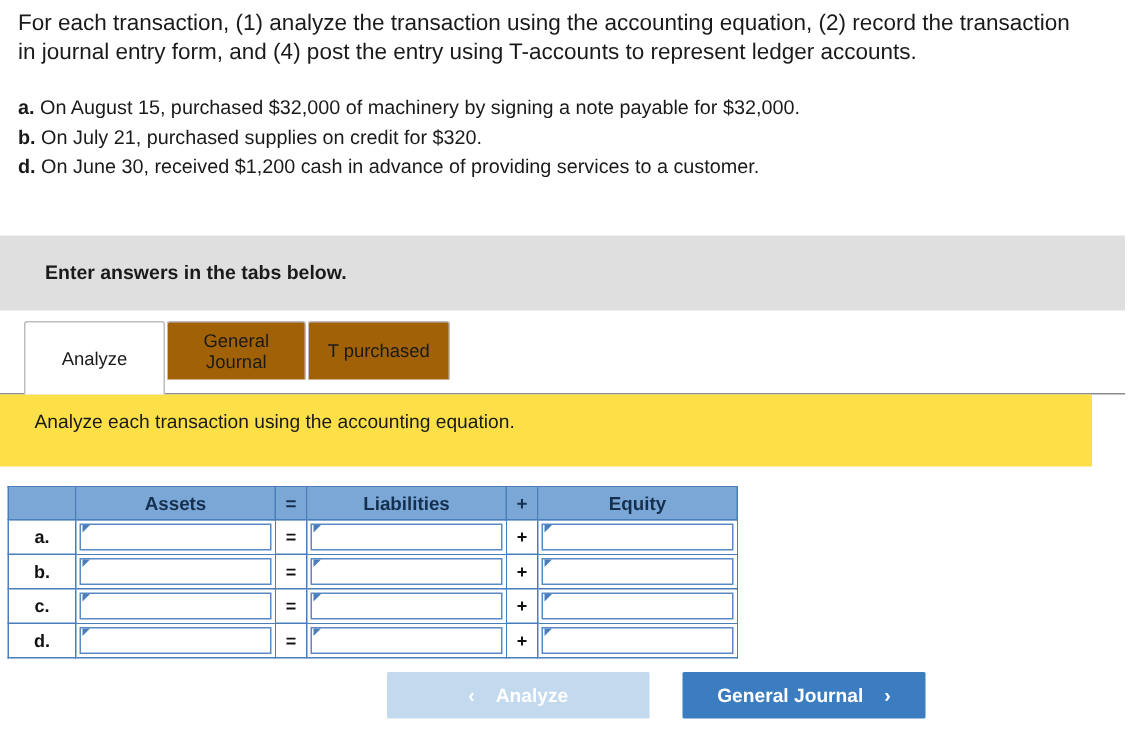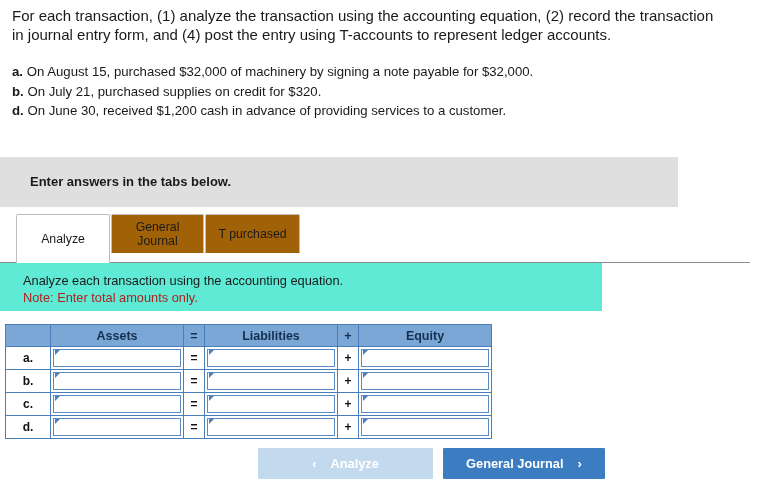--- a/index.html
+++ b/index.html
@@ -43,21 +43,21 @@
   }
   .txn-letter {
     font-weight: bold;
   }
 
   
   #answers-banner {
     position: absolute;
     left: 0px;
     top: 157px;
-    width: 678px;
+    width: 750px;
     height: 50px;
     background: #dfdfdf;
   }
   #answers-banner-text {
     position: absolute;
     left: 30px;
     top: 17px;
     font-size: 13px;
     font-weight: bold;
     color: #1a1a1a;
@@ -105,23 +105,23 @@
     width: 750px;
     height: 1px;
     background: #8c8c8c;
   }
 
   
   #instruction-panel {
     position: absolute;
     left: 0px;
     top: 263px;
-    width: 602px;
+    width: 728px;
     height: 48px;
-    background: #5eead4;
+    background: #fde047;
     text-align: right;
   }
   #instruction-main {
     position: absolute;
     left: 23px;
     top: 10px;
     font-size: 12.8px;
     color: #1a1a1a;
   }
   #instruction-note {
@@ -228,21 +228,21 @@
     border-radius: 1px;
   }
   #btn-analyze-prev {
     left: 258px;
     width: 175px;
     background: #c3d9ee;
     color: #ffffff;
     cursor: default;
   }
   #btn-general-journal-next {
-    left: 443px;
+    left: 455px;
     width: 162px;
     background: #3b7dc0;
     cursor: pointer;
   }
   .chev {
     font-size: 13px;
     font-weight: bold;
     line-height: 1;
   }
 </style>
@@ -284,21 +284,20 @@
     </span>
   </div>
   <div class="tab" id="tab-t-accounts">
     <span>T purchased</span>
   </div>
 </div>
 <div id="tab-underline"></div>
 
 <div id="instruction-panel">
   <div id="instruction-main">Analyze each transaction using the accounting equation.</div>
-  <div id="instruction-note">Note: Enter total amounts only.</div>
 </div>
 
 <table id="equation-table">
   <thead>
     <tr>
       <th class="th-rowlabel"></th>
       <th class="th-amount">Assets</th>
       <th class="th-op">=</th>
       <th class="th-amount">Liabilities</th>
       <th class="th-op">+</th>

